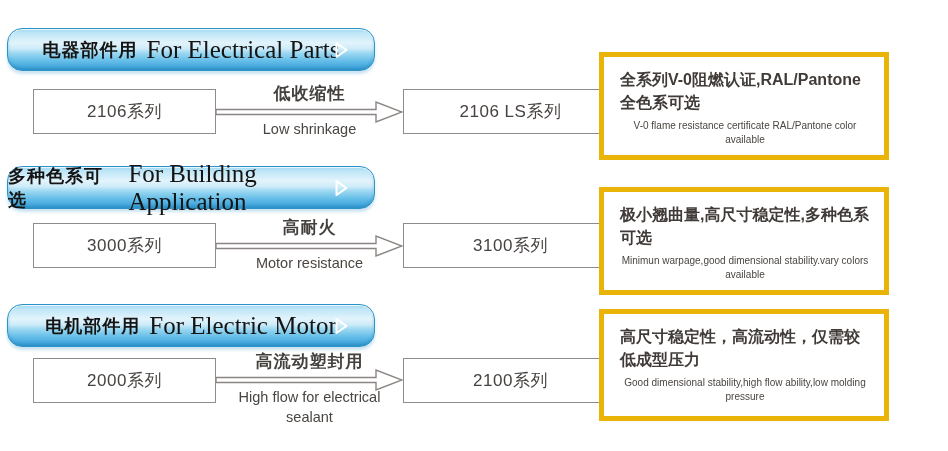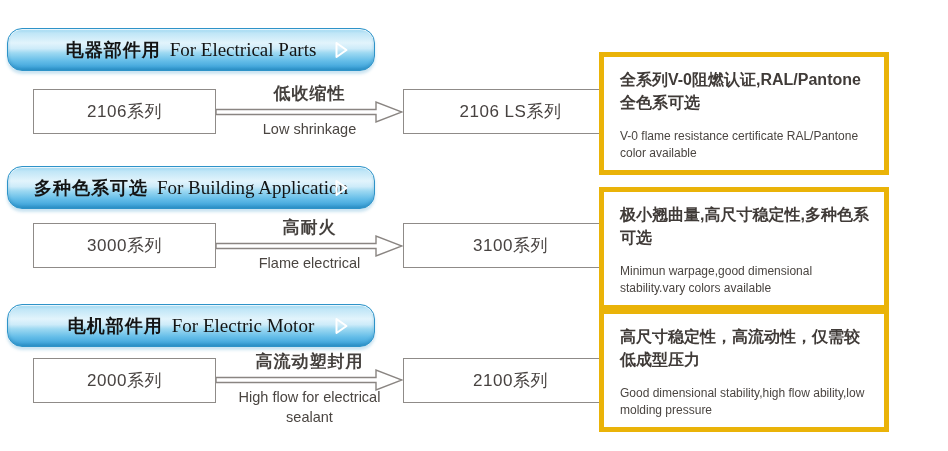--- a/index.html
+++ b/index.html
@@ -25,21 +25,21 @@
     box-shadow:0 3px 3px rgba(140,195,225,.45),
                inset 0 1px 1px rgba(255,255,255,.85),
                inset 0 -2px 3px rgba(35,130,185,.45);
     display:flex;align-items:center;justify-content:center;
     gap:9px;
   }
   .row1 .pill{top:28px}
   .row2 .pill{top:166px}
   .row3 .pill{top:304px}
   .pill-zh{font-size:18px;font-weight:bold;color:#141414;letter-spacing:1px;}
-  .pill-en{font-family:"Liberation Serif","DejaVu Serif",serif;font-size:19px;color:#141414;text-align:right;}
+  .pill-en{font-family:"Liberation Serif","DejaVu Serif",serif;font-size:25px;color:#141414;}
   .play-icon{position:absolute;right:26px;top:50%;transform:translateY(-50%);line-height:0;}
 
   
   .node{
     position:absolute;height:45px;background:#fff;
     border:1.5px solid #8f8b88;box-sizing:border-box;
     display:flex;align-items:center;justify-content:center;
     font-size:17px;color:#474240;letter-spacing:.5px;
   }
   .node-left{left:33px;width:183px;}
@@ -67,21 +67,21 @@
   
   .note{
     position:absolute;left:599px;width:290px;box-sizing:border-box;
     background:#fff;border:5px solid #eab308;
     padding:11px 14px 9px 16px;
   }
   .row1 .note{top:52px;min-height:102px;}
   .row2 .note{top:187px;min-height:93px;}
   .row3 .note{top:309px;min-height:112px;}
   .note-zh{font-size:16px;font-weight:bold;color:#403b38;line-height:1.45;}
-  .note-en{font-size:12px;color:#4a4541;line-height:1.35;margin-top:14px;}
+  .note-en{font-size:10px;color:#4a4541;line-height:1.35;margin-top:5px;text-align:center;}
 </style>
 </head>
 <body>
 
 <div class="canvas">
 
   <div class="row row1">
     <div class="pill">
       <span class="pill-zh">电器部件用</span>
       <span class="pill-en">For Electrical Parts</span>
@@ -115,21 +115,21 @@
             <path d="M1.5 1.5 L11.5 8.5 L1.5 15.5 Z" fill="rgba(255,255,255,0.18)" stroke="#ffffff" stroke-width="2" stroke-linejoin="round"></path>
           </svg>
       </span>
     </div>
     <div class="node node-left">3000系列</div>
     <div class="arrowzone">
       <div class="arrow-label-zh">高耐火</div>
       <svg class="flow-arrow" width="187" height="24" viewBox="0 0 187 24">
         <polygon points="0,9.5 160,9.5 160,2 186,12 160,22 160,14.5 0,14.5" fill="#ffffff" stroke="#8a8582" stroke-width="1.4" stroke-linejoin="miter"></polygon>
       </svg>
-      <div class="arrow-label-en">Flame electrical</div>
+      <div class="arrow-label-en">Motor resistance</div>
     </div>
     <div class="node node-right">3100系列</div>
     <div class="note">
       <div class="note-zh">极小翘曲量,高尺寸稳定性,多种色系可选</div>
       <div class="note-en">Minimun warpage,good dimensional stability.vary colors available</div>
     </div>
   </div>
 
   <div class="row row3">
     <div class="pill">

